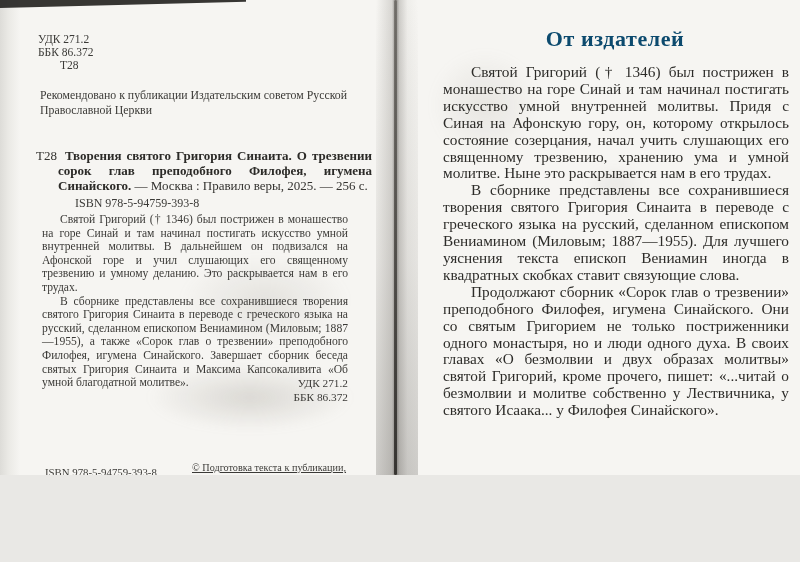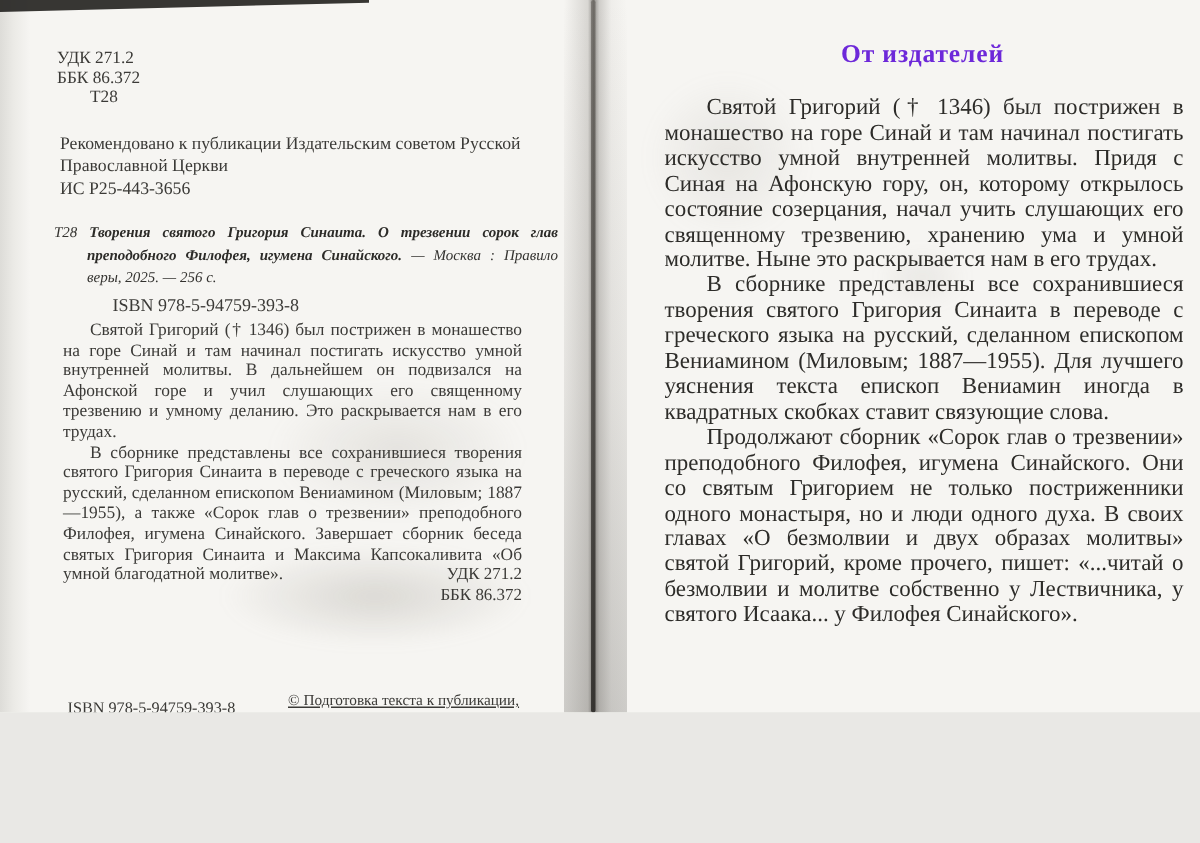--- a/index.html
+++ b/index.html
@@ -52,24 +52,23 @@
   .lp { position: absolute; }
   .lp-codes-top { left: 38px; top: 33px; font-size: 11.5px; line-height: 13px; }
   .lp-codes-top .code-line { white-space: pre; }
   .lp-codes-top .code-indent { padding-left: 22px; }
   .lp-recommendation {
     left: 40px; top: 88px; width: 310px;
     text-align: left; font-size: 11.8px; line-height: 15px;
   }
   .lp-catalog {
     left: 36px; top: 148px; width: 314px;
-    font-size: 10px; line-height: 15px; text-align: justify;
+    font-size: 13px; line-height: 15px; text-align: justify;
     padding-left: 22px; text-indent: -22px;
     color: #33322f;
-    font-style: italic;
   }
   .lp-catalog .cat-code { margin-right: 8px; }
   .lp-catalog b { color: #2c2b28; }
   .lp-isbn-top { left: 75px; top: 196px; font-size: 12px; }
   .lp-annotation {
     left: 42px; top: 213px; width: 306px;
     font-size: 11.6px; line-height: 13.6px; text-align: justify;
   }
   .lp-annotation p { margin: 0; text-indent: 18px; }
   .lp-codes-bottom {
@@ -80,22 +79,22 @@
   .lp-copyrights {
     left: 192px; top: 462px; width: 178px;
     font-size: 10.2px; line-height: 12.6px; text-decoration: underline;
   }
   .lp-copyrights .cr-line { padding-left: 12px; text-indent: -12px; }
 
   
   .rp { position: absolute; color: #2d2c29; }
   .rp-title {
     left: 440px; top: 26px; width: 350px;
-    text-align: center; font-size: 17px; font-weight: bold; letter-spacing: .6px;
-    color: #6d28d9;
+    text-align: center; font-size: 22px; font-weight: bold; letter-spacing: .6px;
+    color: #0c4a6e;
   }
   .rp-body {
     left: 443px; top: 64px; width: 346px;
     font-size: 15.3px; line-height: 16.9px; text-align: justify;
   }
   .rp-body p { margin: 0; text-indent: 28px; }
 </style>
 </head>
 <body>
 
@@ -111,21 +110,20 @@
 
   <div>
     <div class="lp lp-codes-top">
       <div class="code-line">УДК 271.2</div>
       <div class="code-line">ББК 86.372</div>
       <div class="code-line code-indent">Т28</div>
     </div>
 
     <div class="lp lp-recommendation">
       <div>Рекомендовано к публикации Издательским советом Русской Православной Церкви</div>
-      <div>ИС Р25-443-3656</div>
     </div>
 
     <div class="lp lp-catalog">
       <span class="cat-code">Т28</span><b>Творения святого Григория Синаита. О трезвении сорок глав преподобного Филофея, игумена Синайского.</b> <span>— Москва : Правило веры, 2025. — 256 с.</span>
     </div>
 
     <div class="lp lp-isbn-top">ISBN 978-5-94759-393-8</div>
 
     <div class="lp lp-annotation">
       <p>Святой Григорий († 1346) был пострижен в монашество на горе Синай и там начинал постигать искусство умной внутренней молитвы. В дальнейшем он подвизался на Афонской горе и учил слушающих его священному трезвению и умному деланию. Это раскрывается нам в его трудах.</p>

